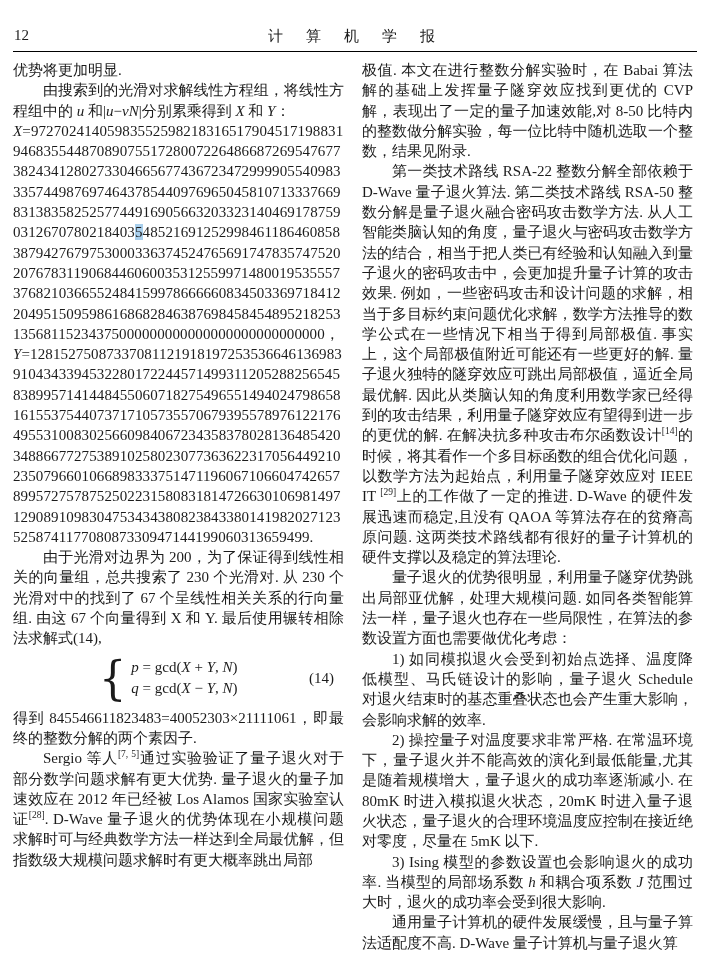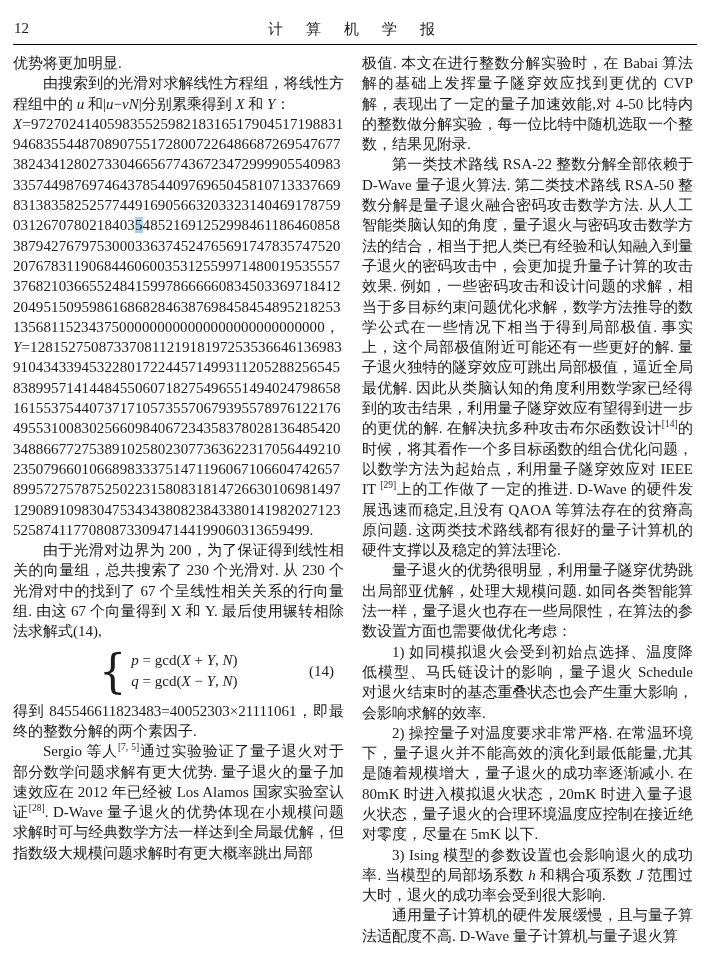--- a/index.html
+++ b/index.html
@@ -1,21 +1,21 @@
 <!DOCTYPE html>
 <html><head>
 <meta charset="utf-8">
 <style>
   html,body{margin:0;padding:0;}
   body{
     width:710px;height:971px;background:#ffffff;color:#1b1b1b;
     font-family:"Liberation Serif","DejaVu Serif",serif;
     overflow:hidden;
   }
-  .page{padding:15px 13px 0 13px;}
+  .page{padding:22px 13px 0 13px;}
   .header{position:relative;height:27px;}
   .page-number{position:absolute;left:1px;top:5px;font-size:15px;}
   .journal-title{text-align:center;font-size:15px;letter-spacing:7px;padding-top:5px;font-family:Liberation Mono, monospace;}
   .header-rule{border:none;border-top:1.7px solid #000;margin:2px 0 0 0;}
   .cols{display:flex;gap:18px;margin-top:8px;}
   .col{width:331px;font-size:15px;line-height:20.3px;text-align:justify;}
   .col p{margin:0;text-indent:2em;}
   .col p.noindent{text-indent:0;}
   .digits{
     text-indent:0;letter-spacing:0.12px;white-space:nowrap;
@@ -61,21 +61,21 @@
           <div class="eq-line"><span class="it">q</span><span> = gcd(</span><span class="it">X</span><span> − </span><span class="it">Y</span><span>, </span><span class="it">N</span><span>)</span></div>
         </span>
         <span class="eq-number">(14)</span>
       </div>
 
       <p class="noindent">得到 845546611823483=40052303×21111061，即最终的整数分解的两个素因子.</p>
       <p><span>Sergio 等人</span><span class="sup">[7, 5]</span><span>通过实验验证了量子退火对于部分数学问题求解有更大优势.  量子退火的量子加速效应在 2012 年已经被 Los Alamos 国家实验室认证</span><span class="sup">[28]</span><span>. D-Wave 量子退火的优势体现在小规模问题求解时可与经典数学方法一样达到全局最优解，但指数级大规模问题求解时有更大概率跳出局部</span></p>
     </div>
 
     <div class="col">
-      <p class="noindent">极值.  本文在进行整数分解实验时，在 Babai 算法解的基础上发挥量子隧穿效应找到更优的 CVP 解，表现出了一定的量子加速效能,对 4-50 比特内的整数做分解实验，每一位比特中随机选取一个整数，结果见附录.</p>
+      <p class="noindent">极值.  本文在进行整数分解实验时，在 Babai 算法解的基础上发挥量子隧穿效应找到更优的 CVP 解，表现出了一定的量子加速效能,对 8-50 比特内的整数做分解实验，每一位比特中随机选取一个整数，结果见附录.</p>
       <p><span>第一类技术路线 RSA-22 整数分解全部依赖于 D-Wave 量子退火算法. 第二类技术路线 RSA-50 整数分解是量子退火融合密码攻击数学方法. 从人工智能类脑认知的角度，量子退火与密码攻击数学方法的结合，相当于把人类已有经验和认知融入到量子退火的密码攻击中，会更加提升量子计算的攻击效果. 例如，一些密码攻击和设计问题的求解，相当于多目标约束问题优化求解，数学方法推导的数学公式在一些情况下相当于得到局部极值. 事实上，这个局部极值附近可能还有一些更好的解. 量子退火独特的隧穿效应可跳出局部极值，逼近全局最优解. 因此从类脑认知的角度利用数学家已经得到的攻击结果，利用量子隧穿效应有望得到进一步的更优的解. 在解决抗多种攻击布尔函数设计</span><span class="sup">[14]</span><span>的时候，将其看作一个多目标函数的组合优化问题，以数学方法为起始点，利用量子隧穿效应对 IEEE IT </span><span class="sup">[29]</span><span>上的工作做了一定的推进. D-Wave 的硬件发展迅速而稳定,且没有 QAOA 等算法存在的贫瘠高原问题. 这两类技术路线都有很好的量子计算机的硬件支撑以及稳定的算法理论.</span></p>
       <p>量子退火的优势很明显，利用量子隧穿优势跳出局部亚优解，处理大规模问题. 如同各类智能算法一样，量子退火也存在一些局限性，在算法的参数设置方面也需要做优化考虑：</p>
       <p>1) 如同模拟退火会受到初始点选择、温度降低模型、马氏链设计的影响，量子退火 Schedule 对退火结束时的基态重叠状态也会产生重大影响，会影响求解的效率.</p>
       <p>2) 操控量子对温度要求非常严格. 在常温环境下，量子退火并不能高效的演化到最低能量,尤其是随着规模增大，量子退火的成功率逐渐减小. 在 80mK 时进入模拟退火状态，20mK 时进入量子退火状态，量子退火的合理环境温度应控制在接近绝对零度，尽量在 5mK 以下.</p>
       <p><span>3) Ising 模型的参数设置也会影响退火的成功率. 当模型的局部场系数 </span><span class="it">h</span><span> 和耦合项系数 </span><span class="it">J</span><span> 范围过大时，退火的成功率会受到很大影响.</span></p>
       <p>通用量子计算机的硬件发展缓慢，且与量子算法适配度不高.  D-Wave 量子计算机与量子退火算</p>
     </div>
 
   </div>
 </div>

